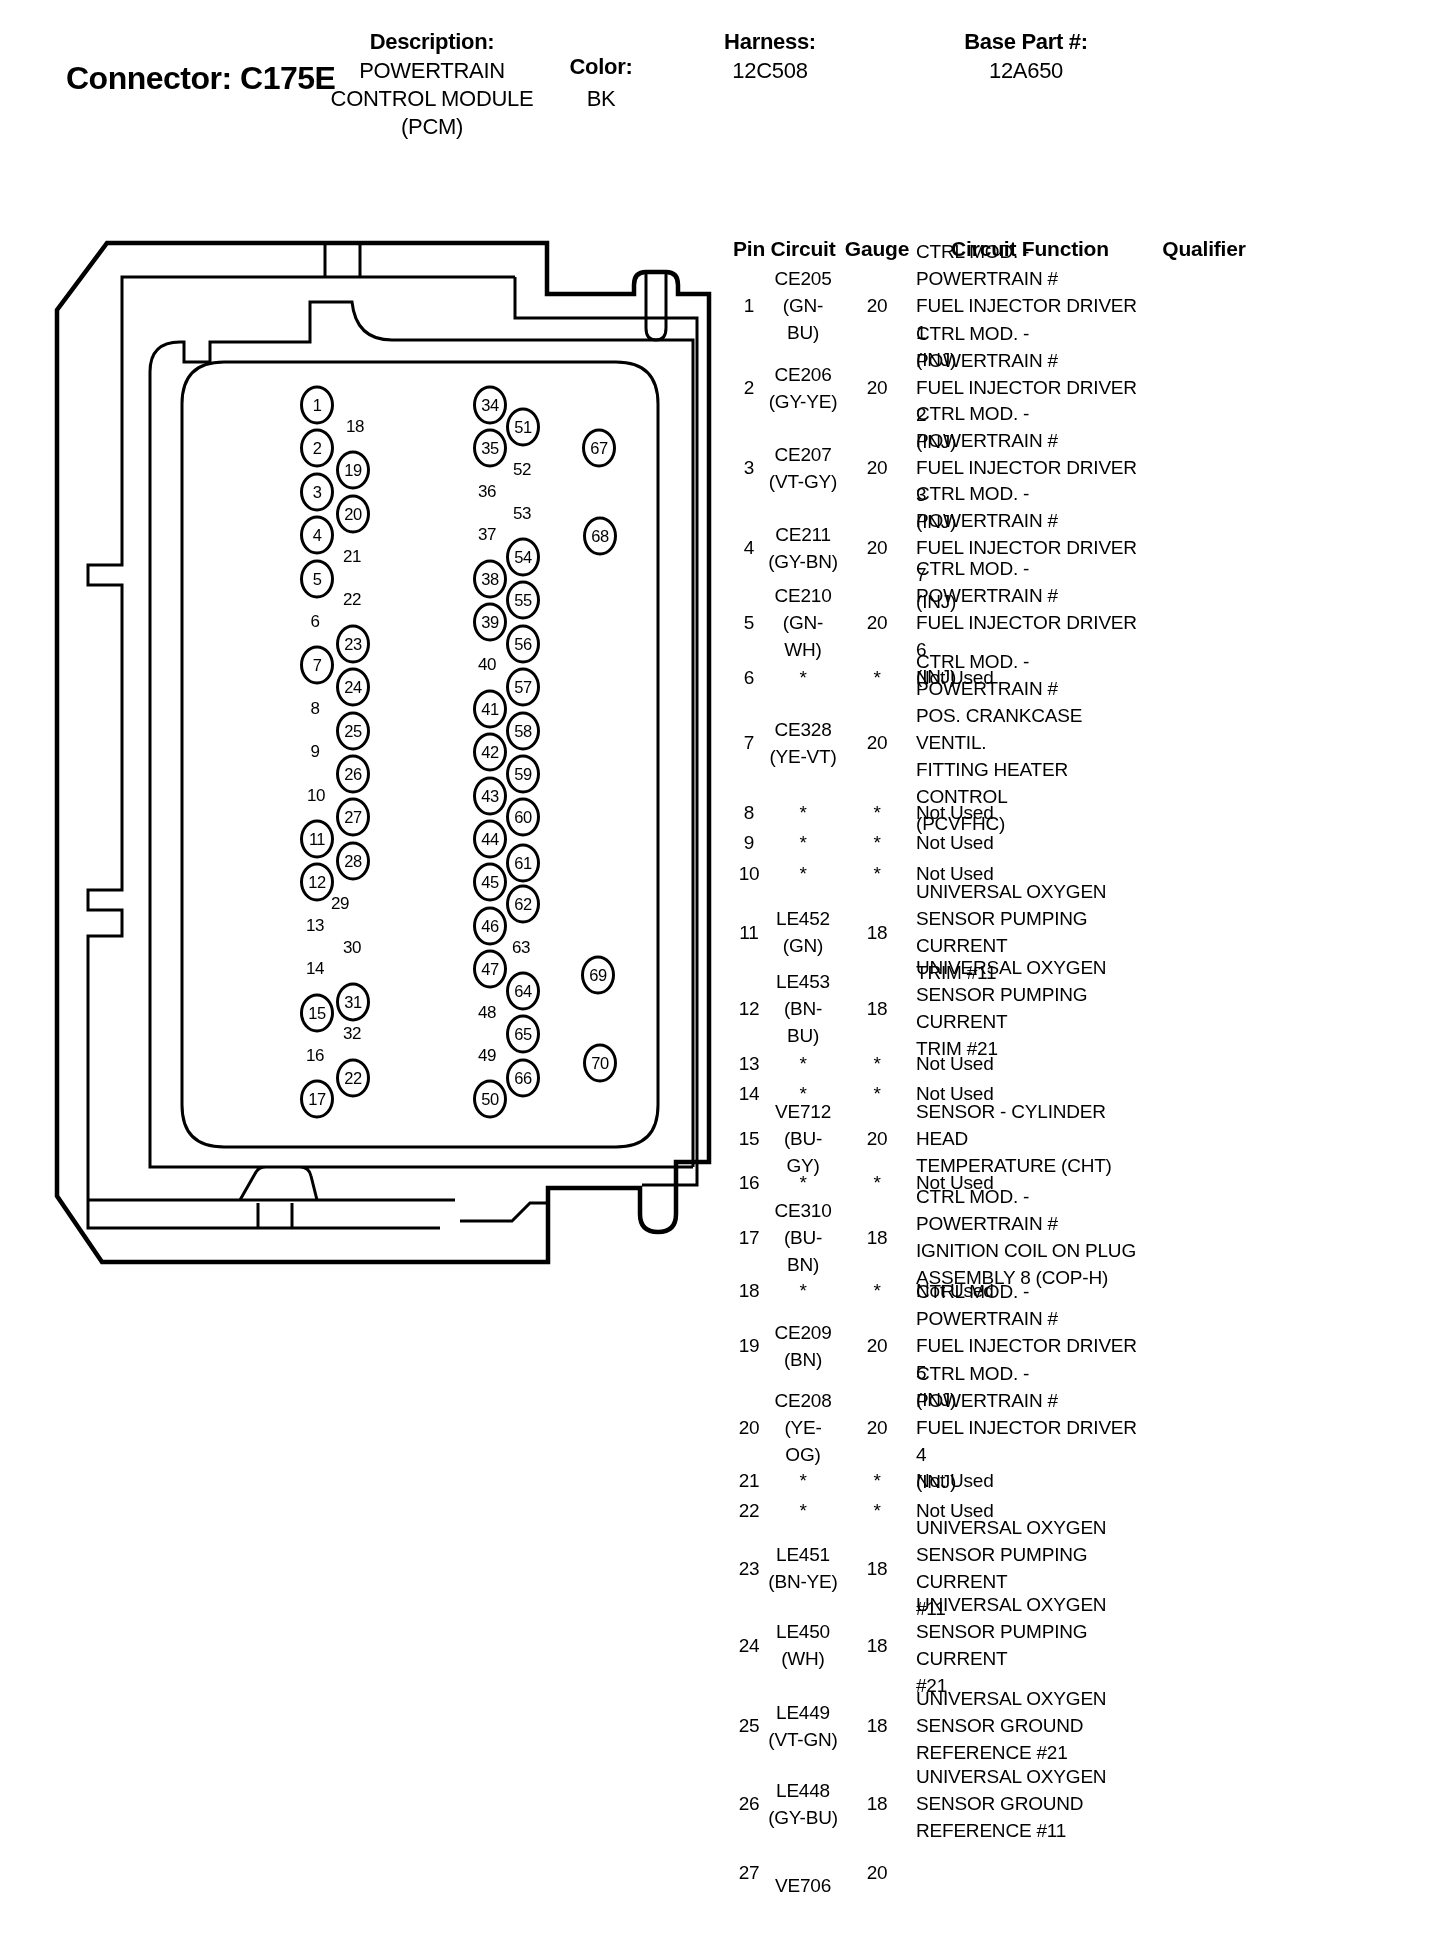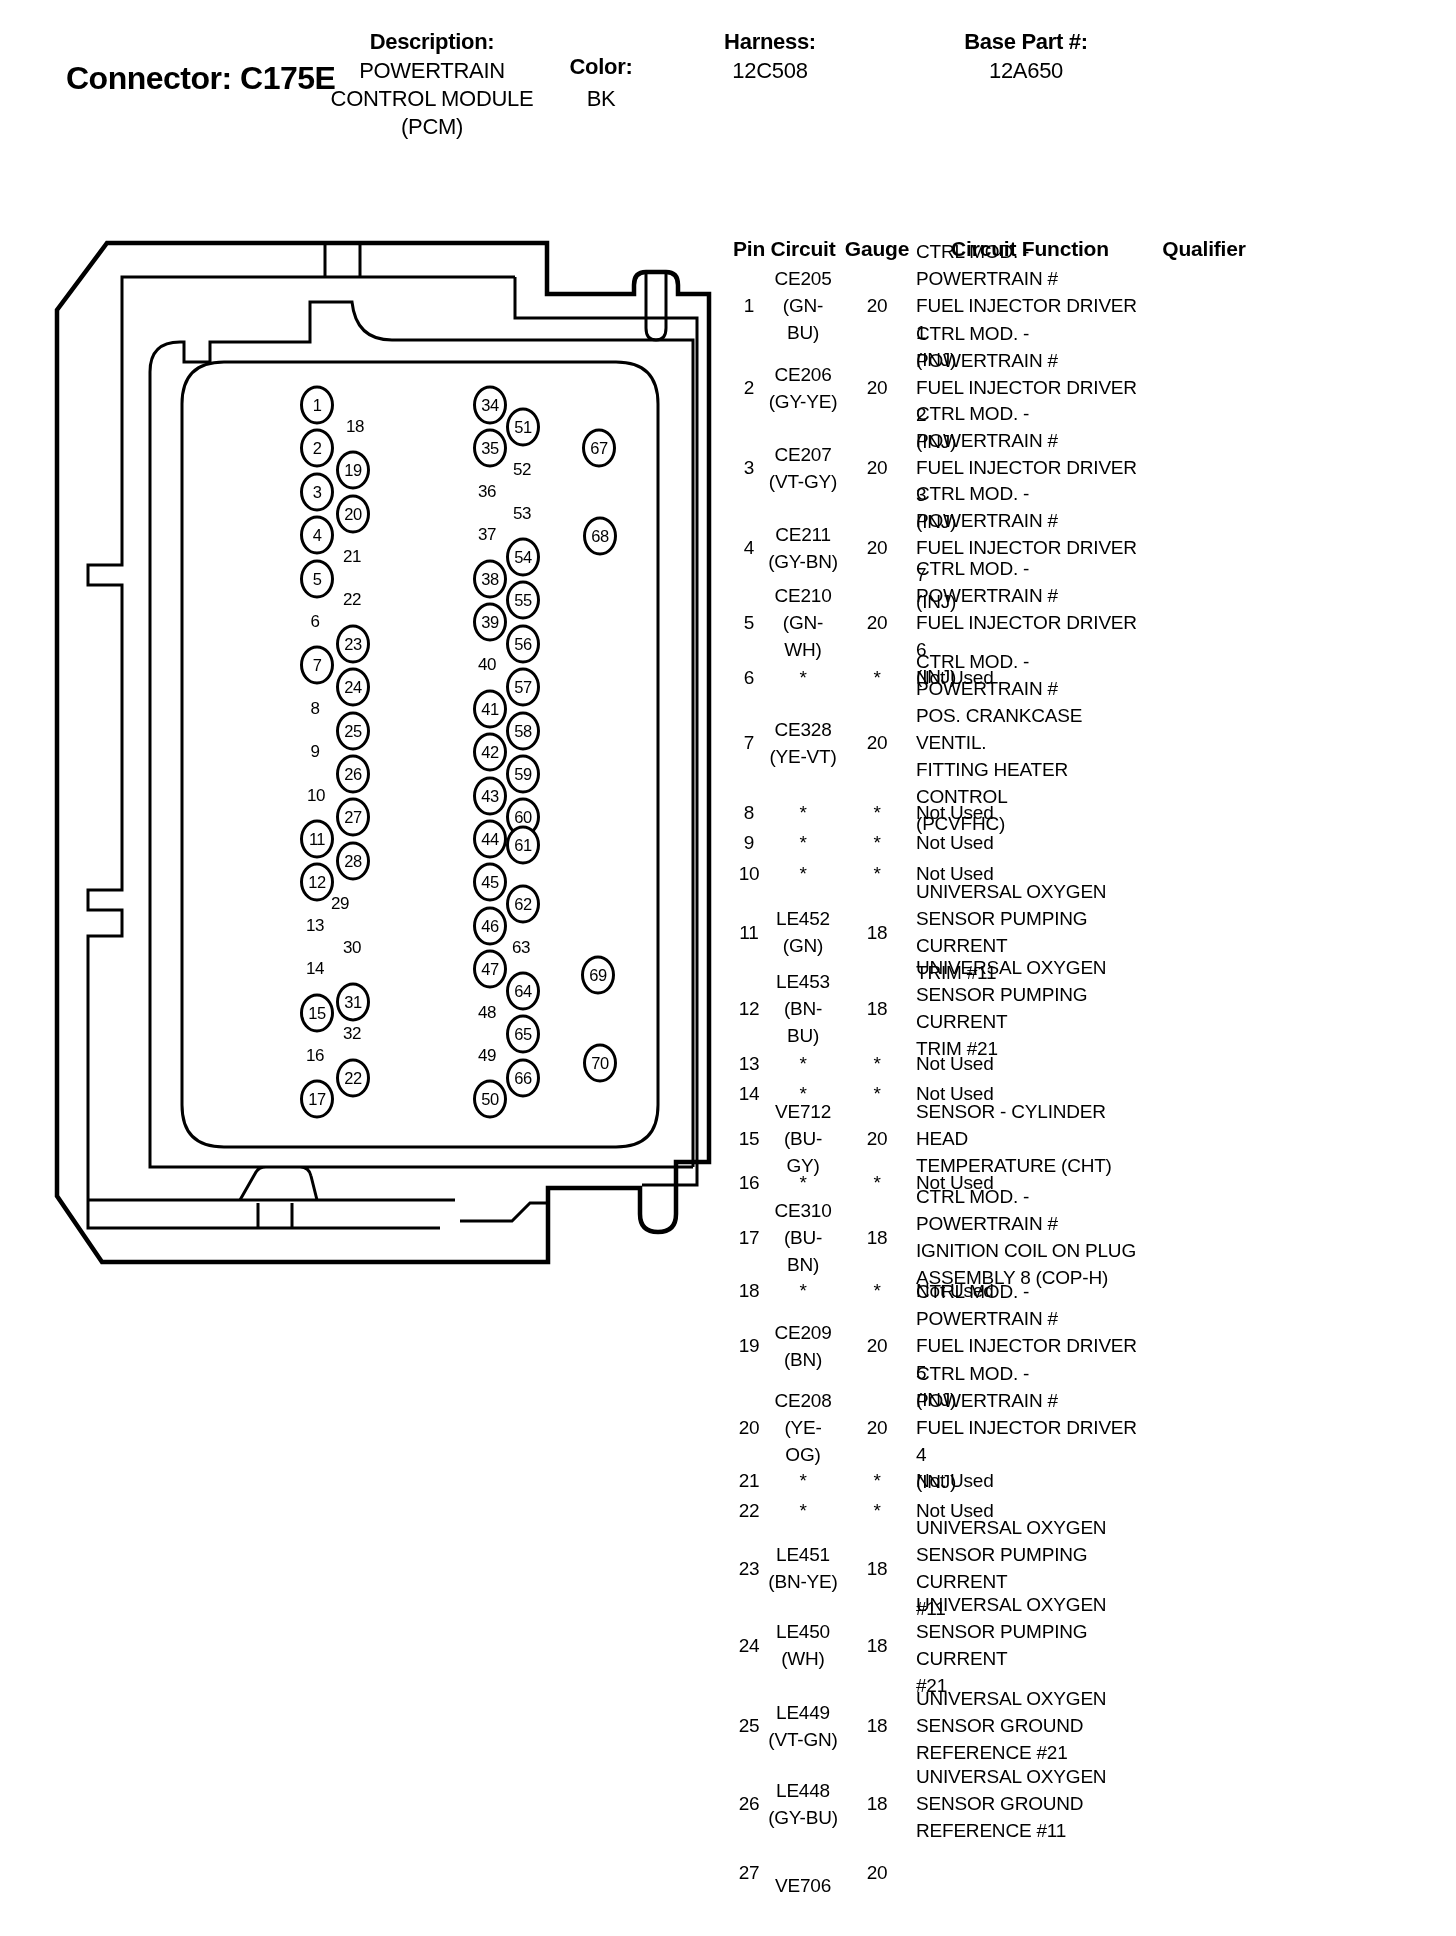--- a/index.html
+++ b/index.html
@@ -106,21 +106,21 @@
     <div class="pin" style="left: 523px; top: 644px;">56</div>
     <div class="pin-label" style="left: 487px; top: 665px;">40</div>
     <div class="pin" style="left: 523px; top: 687px;">57</div>
     <div class="pin" style="left: 490px; top: 709px; text-align: right;">41</div>
     <div class="pin" style="left: 523px; top: 731px;">58</div>
     <div class="pin" style="left: 490px; top: 752px;">42</div>
     <div class="pin" style="left: 523px; top: 774px;">59</div>
     <div class="pin" style="left: 490px; top: 796px;">43</div>
     <div class="pin" style="left: 523px; top: 817px;">60</div>
     <div class="pin" style="left: 490px; top: 839px;">44</div>
-    <div class="pin" style="left: 523px; top: 845px;">61</div>
+    <div class="pin" style="left: 523px; top: 863px;">61</div>
     <div class="pin" style="left: 490px; top: 882px;">45</div>
     <div class="pin" style="left: 523px; top: 904px;">62</div>
     <div class="pin" style="left: 490px; top: 926px;">46</div>
     <div class="pin-label" style="left: 521px; top: 948px;">63</div>
     <div class="pin" style="left: 490px; top: 969px;">47</div>
     <div class="pin" style="left: 523px; top: 991px;">64</div>
     <div class="pin-label" style="left: 487px; top: 1013px;">48</div>
     <div class="pin" style="left: 523px; top: 1034px;">65</div>
     <div class="pin-label" style="left: 487px; top: 1056px;">49</div>
     <div class="pin" style="left: 523px; top: 1078px;">66</div>

